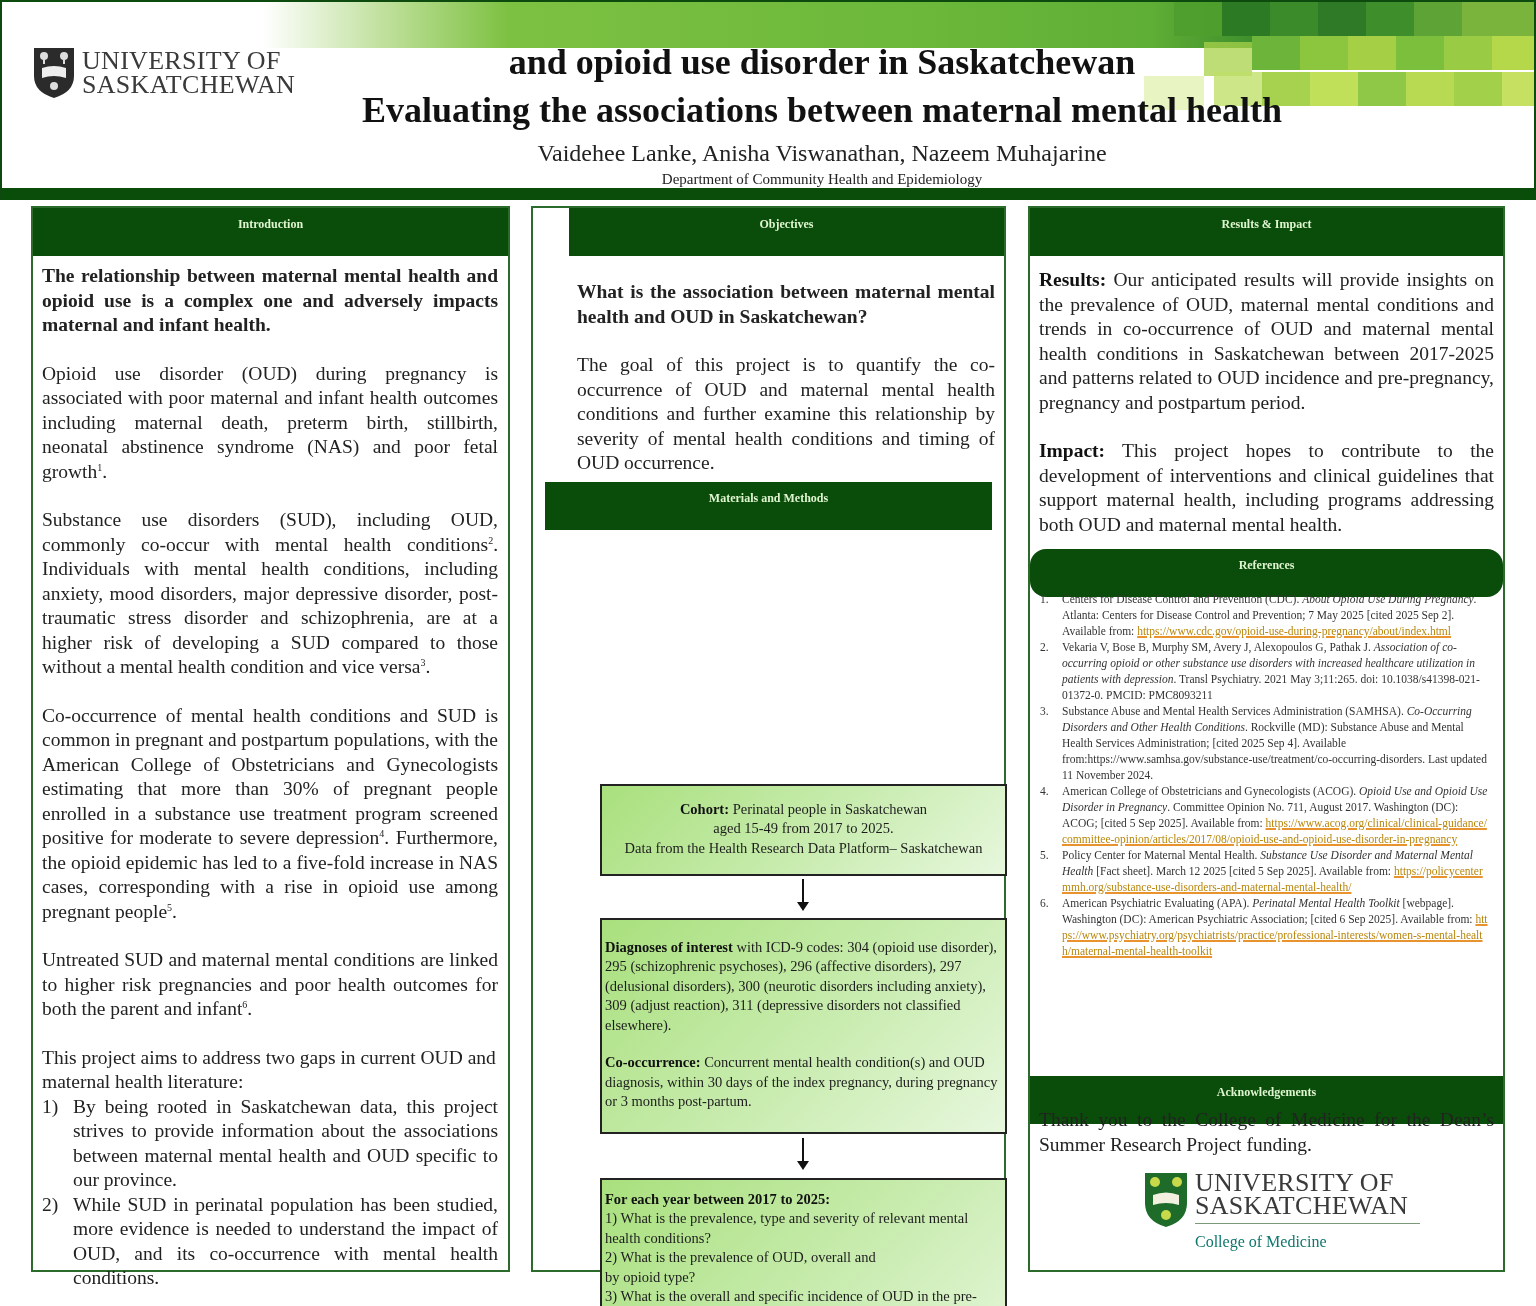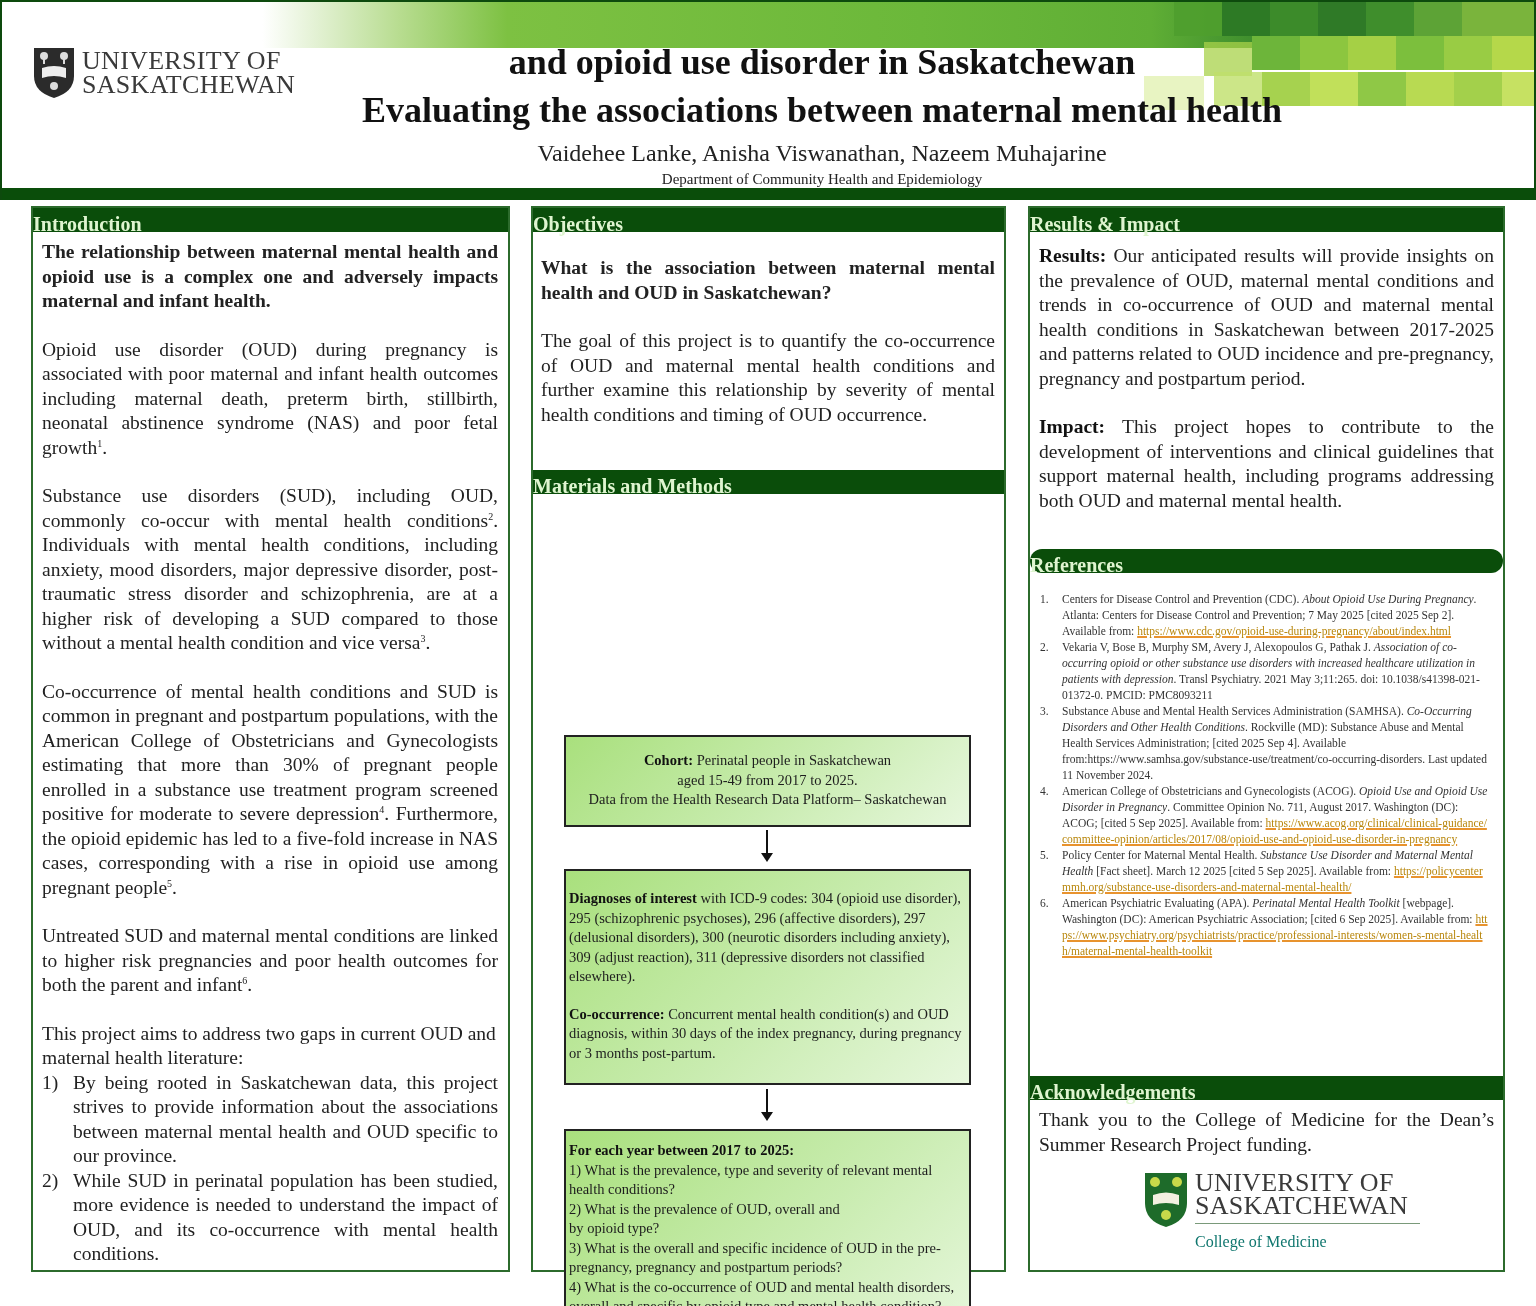--- a/index.html
+++ b/index.html
@@ -38,39 +38,39 @@
     font-family: "Liberation Serif", serif; font-weight: bold; font-size: 36px; line-height: 48px; color: #111;
   }
   .authors { font-size: 24px; margin-top: 6px; color: #222; }
   .dept { font-size: 15px; margin-top: 4px; color: #222; }
 
   
   .panel {
     position: absolute; border: 2px solid #2c6b2c; background: #fff;
   }
   .panel-head {
-    background: #0a4d0a; color: #dff5d0; font-weight: bold; font-size: 20px;
-    height: 24px; line-height: 32px;
+    background: #0a4d0a; color: #dff5d0; font-weight: bold; font-size: 12px;
+    text-align: center; height: 48px; line-height: 32px;
   }
   .body-text {
     font-size: 19.5px; line-height: 24.5px; text-align: justify; color: #222;
   }
   .body-text p { margin-bottom: 24px; }
   .body-text b { color: #111; }
   sup { font-size: 10px; vertical-align: super; line-height: 0; }
 
   #intro { left: 31px; top: 206px; width: 479px; height: 1066px; }
   #intro .content { padding: 8px 10px 0 9px; }
   #intro .lead { font-weight: bold; }
   .gap-list { list-style: none; }
   .gap-list li { display: flex; margin-bottom: 0; }
   .gap-list .num { width: 31px; flex-shrink: 0; text-align: left; }
   .gap-list .txt { flex: 1; text-align: justify; }
 
-  #objectives { left: 531px; top: 206px; width: 475px; height: 1066px; }
+  #objectives { left: 531px; top: 206px; width: 475px; height: 1066px; padding-left: 36px; }
   #objectives .content { padding: 24px 9px 0 8px; }
   #objectives .q { font-weight: bold; margin-bottom: 24px; }
   .methods-head { margin-top: 18px; }
   .flow { position: relative; }
   .flow-box {
     position: absolute; border: 2px solid #222;
     background: linear-gradient(135deg, #a9e07d 0%, #c9ecb0 55%, #e7f7dd 100%);
     font-size: 14.5px; line-height: 19.5px; color: #1d1d1d; padding: 4px 3px;
   }
   .flow-box b { color: #111; }
@@ -174,21 +174,21 @@
     </ul>
   </div>
 </div>
 
 <div class="panel" id="objectives">
   <div class="panel-head">Objectives</div>
   <div class="content body-text">
     <p class="q">What is the association between maternal mental health and OUD in Saskatchewan?</p>
     <p style="margin-bottom:0">The goal of this project is to quantify the co-occurrence of OUD and maternal mental health conditions and further examine this relationship by severity of mental health conditions and timing of OUD occurrence.</p>
   </div>
-  <div class="panel-head methods-head" style="position:absolute;left:0;right:0;top:262px;margin:0">Materials and Methods</div>
+  <div class="panel-head methods-head" style="position:absolute;left:0;right:0;top:262px;margin:12px">Materials and Methods</div>
 
   <div class="flow">
     <div class="flow-box" style="left:31px;top:308px;width:407px;height:92px;text-align:center;padding-top:14px">
       <div><b>Cohort:</b><span> Perinatal people in Saskatchewan</span></div>
       <div>aged 15-49 from 2017 to 2025.</div>
       <div style="white-space:nowrap">Data from the Health Research Data Platform– Saskatchewan</div>
     </div>
     <div class="arrow" style="left:227px;top:403px;height:32px">
         <div class="shaft" style="height:26px"></div>
         <div class="head"></div>

